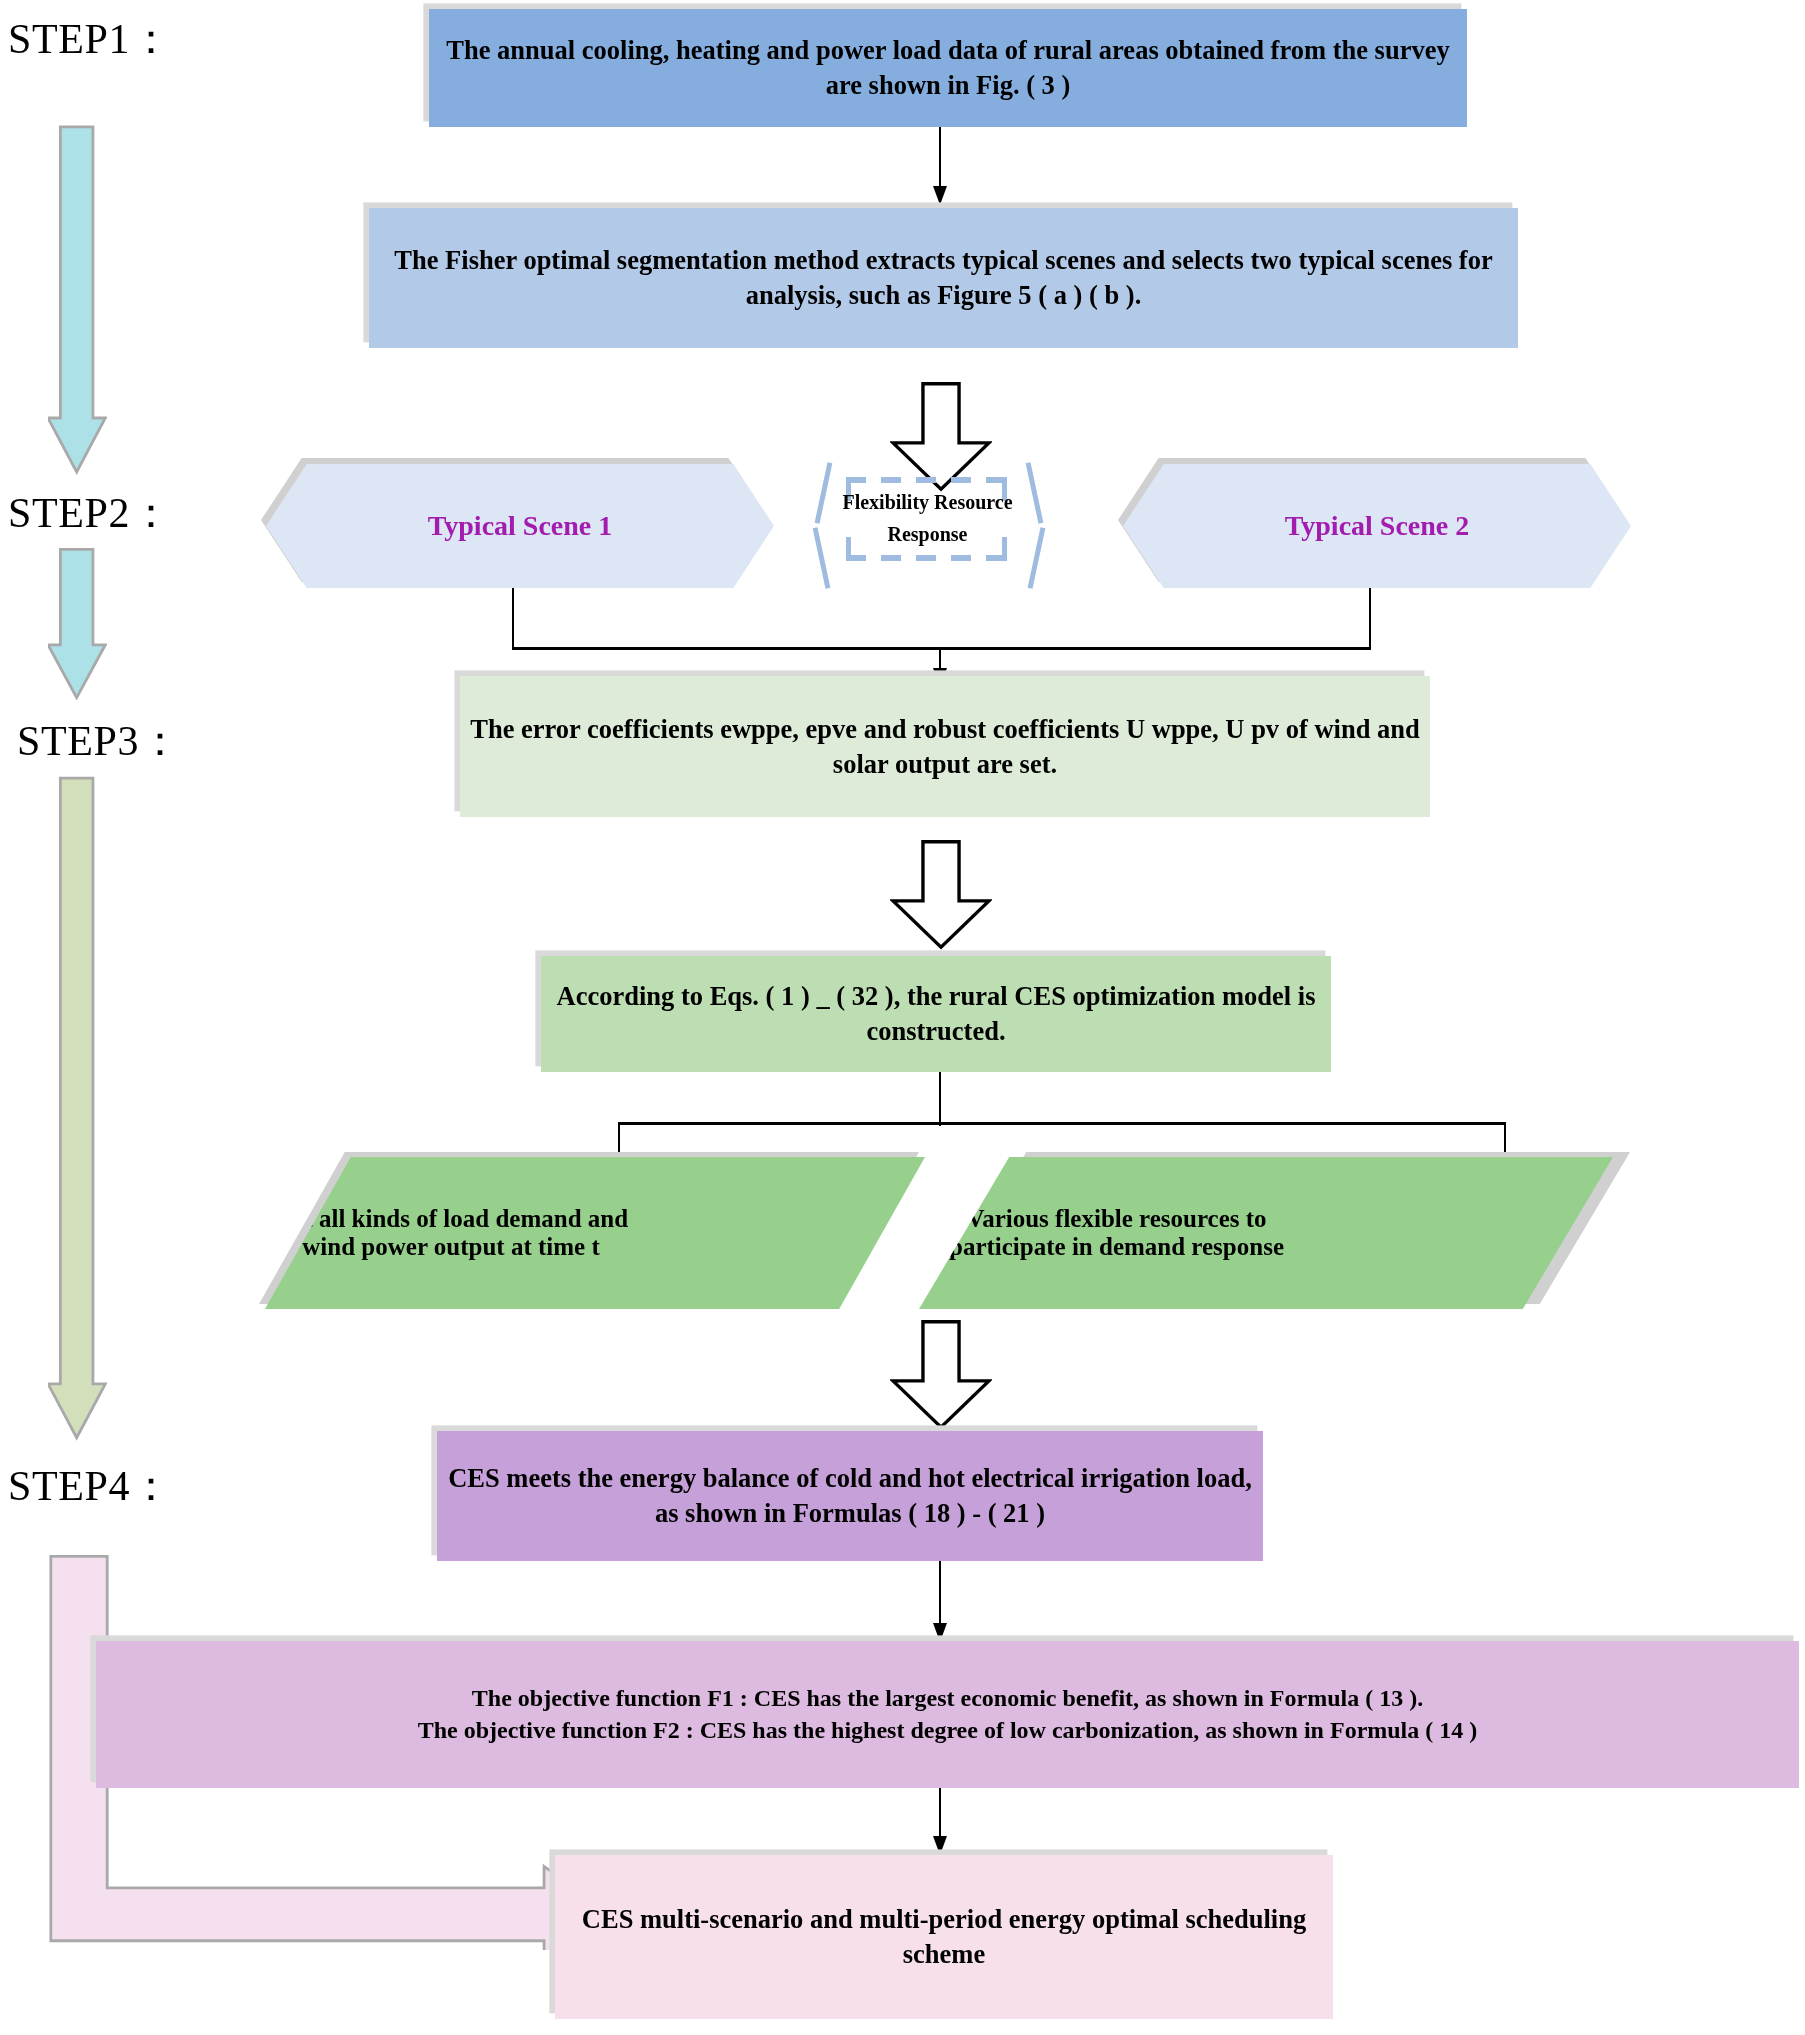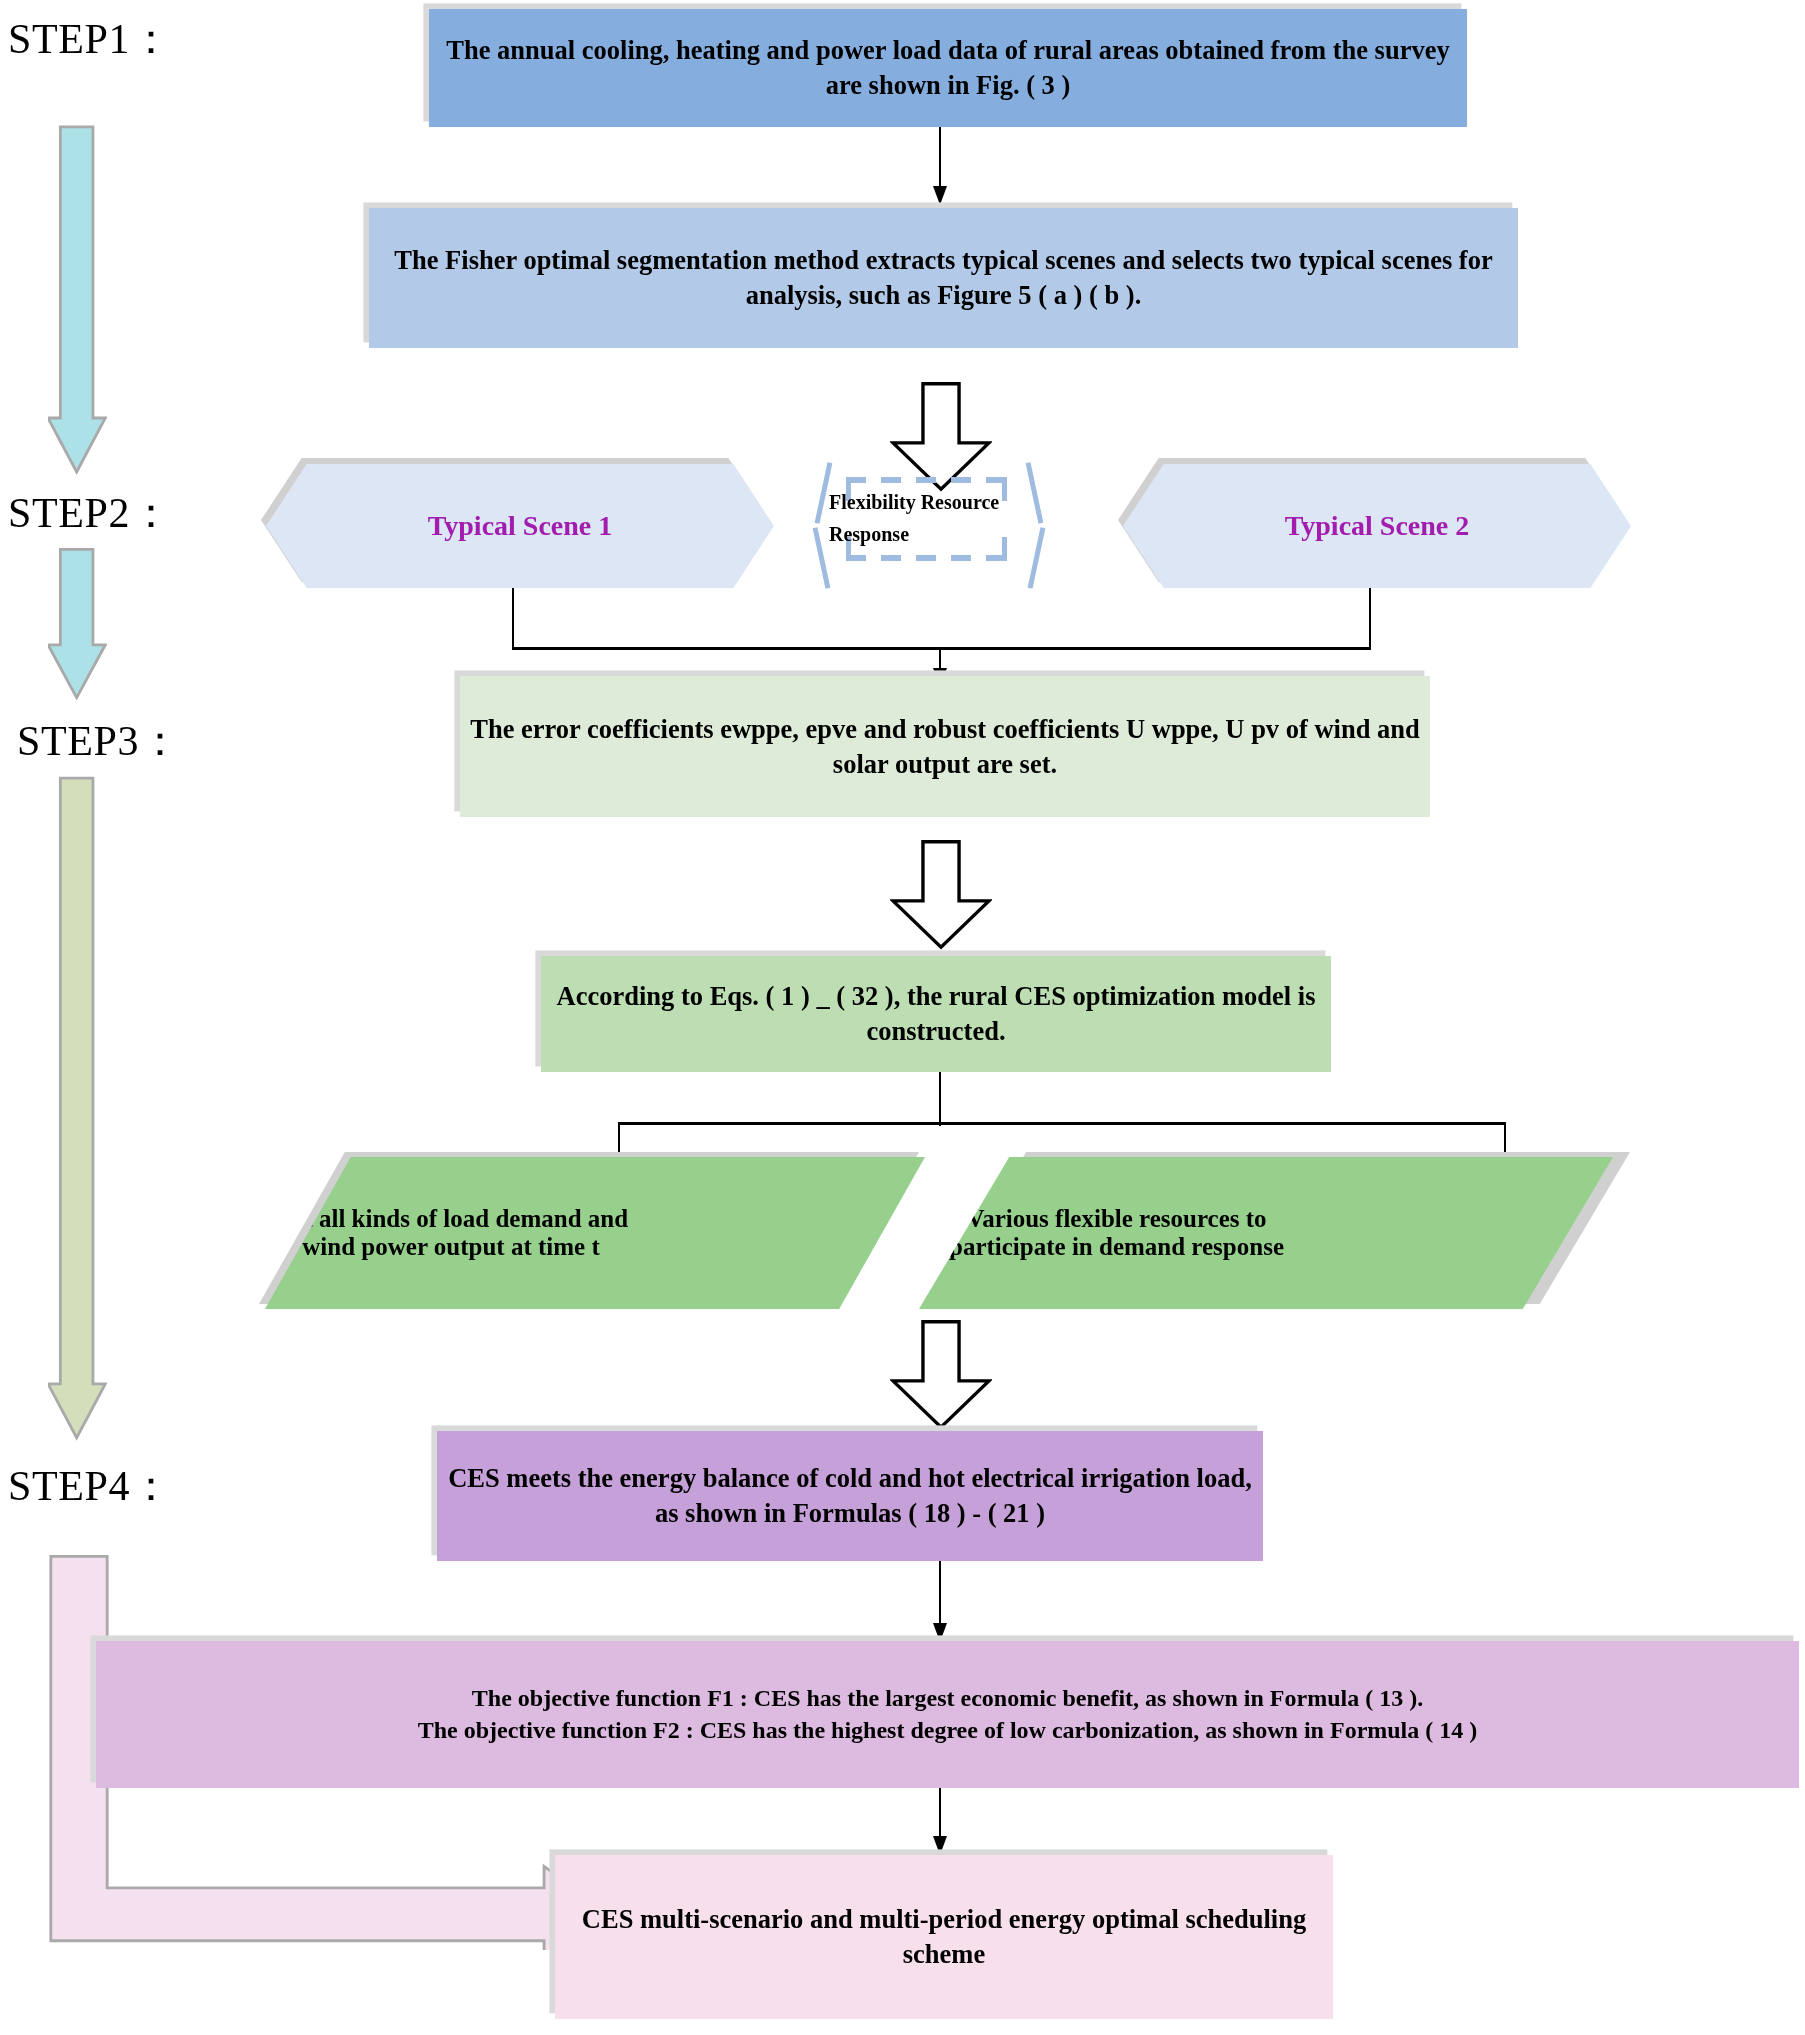--- a/index.html
+++ b/index.html
@@ -96,20 +96,21 @@
 
   
   .hollow-arrow { position: absolute; }
 
   
   .step-arrow { position: absolute; }
 
   
   .flex-label {
     position: absolute;
+    text-align: center;
     font-weight: bold;
     font-size: 20px;
     line-height: 1.6;
     color: #000;
   }
   .dash-h {
     position: absolute;
     height: 5.6px;
     background-image: repeating-linear-gradient(to right,
         #9fbbe0 0px, #9fbbe0 20px, transparent 20px, transparent 35px);

